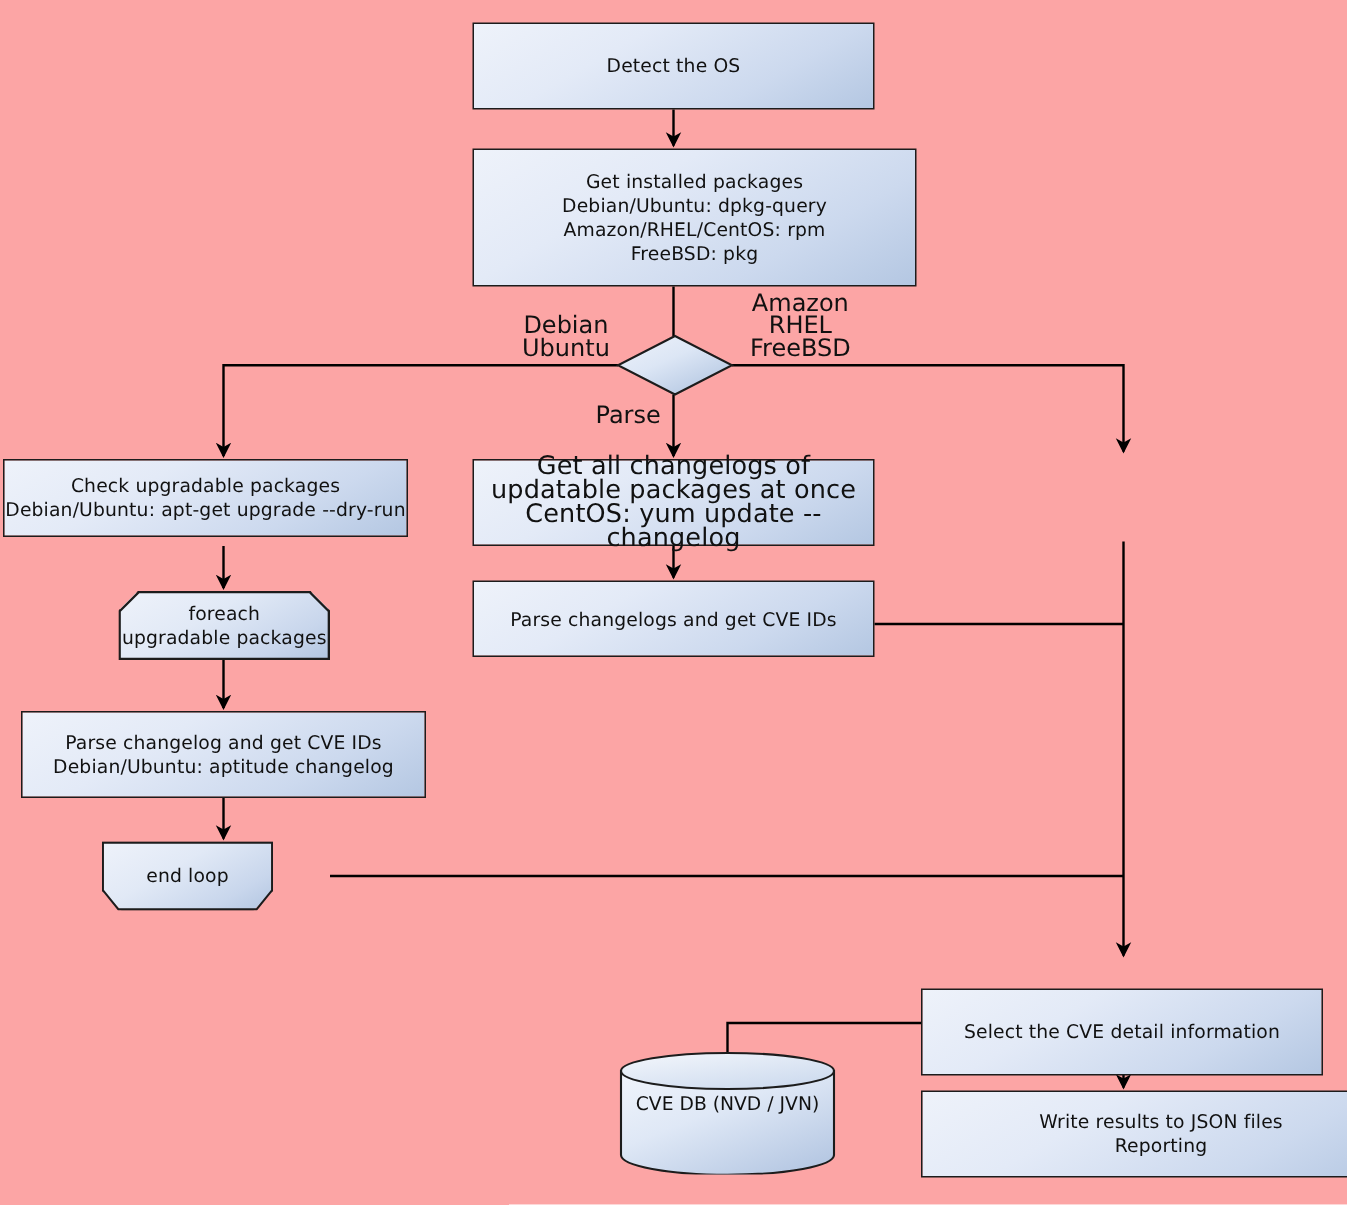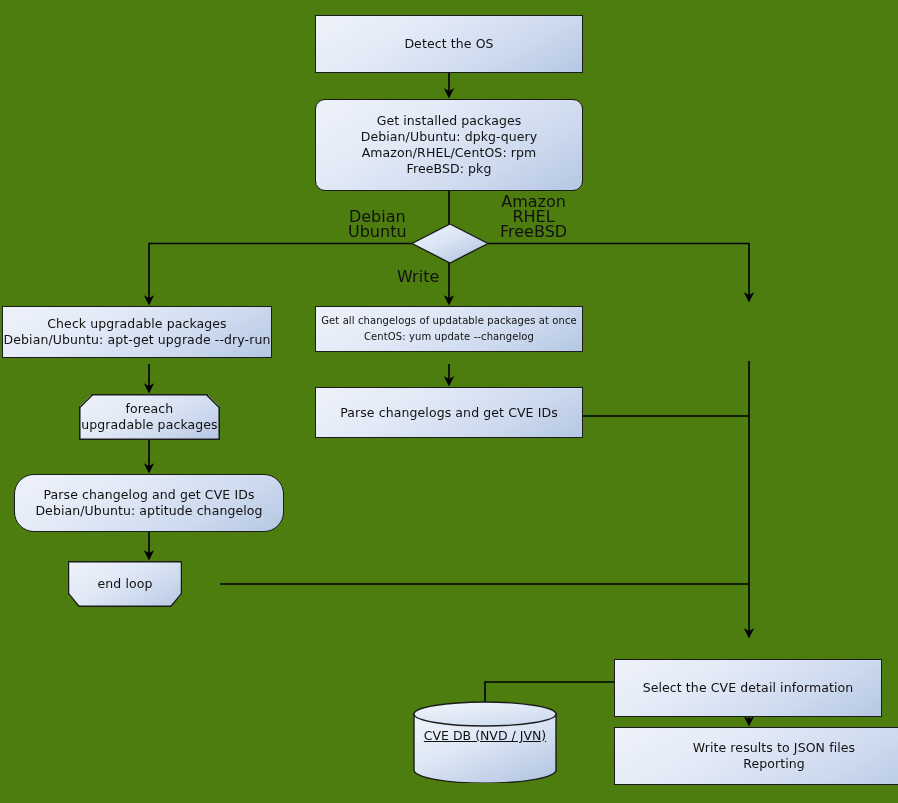--- a/index.html
+++ b/index.html
@@ -8,21 +8,21 @@
     background: #ffffff;
   }
   body {
     font-family: "DejaVu Sans", "Liberation Sans", sans-serif;
     -webkit-font-smoothing: antialiased;
   }
   #canvas {
     position: relative;
     width: 898px;
     height: 803px;
-    background: #4d7c0f;
+    background: #fca5a5;
     overflow: hidden;
   }
   #edges {
     position: absolute;
     left: 0;
     top: 0;
     width: 898px;
     height: 803px;
     pointer-events: none;
   }
@@ -134,21 +134,21 @@
       <path d="M 749 361 L 749 637" marker-end="url(#arrow)"></path>
 
       <path d="M 749 697 L 749 725" marker-end="url(#arrow)"></path>
 
       <path d="M 614 682 L 485 682 L 485 712"></path>
     </g>
   </svg>
 
   <div class="node box" style="left:315px; top:15px; width:268px; height:58px;">Detect the OS</div>
 
-  <div class="node box" style="left:315px; top:99px; width:268px; height:92px;border-radius:10px;">Get installed packages
+  <div class="node box" style="left:315px; top:99px; width:296px; height:92px;">Get installed packages
 Debian/Ubuntu: dpkg-query
 Amazon/RHEL/CentOS: rpm
 FreeBSD: pkg</div>
 
   <svg class="diamond" style="left:410px; top:222px; width:80px; height:43px;" viewBox="0 0 80 43" xmlns="http://www.w3.org/2000/svg">
     <defs>
       <linearGradient id="gdiamond" x1="0" y1="0" x2="0.85" y2="1">
         <stop offset="0%" stop-color="#eef2fa"></stop>
         <stop offset="45%" stop-color="#dce6f5"></stop>
         <stop offset="100%" stop-color="#b0c4e0"></stop>
@@ -161,31 +161,31 @@
 Debian/Ubuntu: apt-get upgrade --dry-run</div>
 
   <div class="loop-wrap" style="left:79px; top:394px; width:141px; height:46px;">
     <div class="node loop-start">foreach
 upgradable  packages</div>
     <svg class="loop-outline" viewBox="0 0 141 46" xmlns="http://www.w3.org/2000/svg" preserveAspectRatio="none">
       <path d="M 0.8 45.2 L 0.8 13.5 L 13.5 0.8 L 127.5 0.8 L 140.2 13.5 L 140.2 45.2 Z" fill="none" stroke="#1c1c1c" stroke-width="1.5"></path>
     </svg>
   </div>
 
-  <div class="node box" style="left:14px; top:474px; width:270px; height:58px;border-radius:20px;">Parse changelog and get  CVE IDs
+  <div class="node box" style="left:14px; top:474px; width:270px; height:58px;">Parse changelog and get  CVE IDs
 Debian/Ubuntu: aptitude changelog</div>
 
   <div class="loop-wrap" style="left:68px; top:561px; width:114px; height:46px;">
     <div class="node loop-end">end loop</div>
     <svg class="loop-outline" viewBox="0 0 141 46" xmlns="http://www.w3.org/2000/svg" preserveAspectRatio="none">
       <path d="M 0.8 0.8 L 140.2 0.8 L 140.2 32.5 L 127.5 45.2 L 13.5 45.2 L 0.8 32.5 Z" fill="none" stroke="#1c1c1c" stroke-width="1.5"></path>
     </svg>
   </div>
 
-  <div class="node box" style="left:315px; top:306px; width:268px; height:46px; font-size:10px;">Get all changelogs of updatable packages at once
+  <div class="node box" style="left:315px; top:306px; width:268px; height:58px; font-size:17px;">Get all changelogs of updatable packages at once
 CentOS: yum update --changelog</div>
 
   <div class="node box" style="left:315px; top:387px; width:268px; height:51px;">Parse changelogs and get CVE IDs</div>
 
 
   <div class="node box" style="left:614px; top:639px; width:268px; height:58px;margin-top:20px;">Select the CVE detail information</div>
 
   <div class="node box" style="left:614px; top:727px; width:320px; height:58px;">Write results to JSON files
 Reporting</div>
 
@@ -197,24 +197,24 @@
         <stop offset="100%" stop-color="#b6c8e3"></stop>
       </linearGradient>
       <linearGradient id="gdbtop" x1="0" y1="0" x2="0.8" y2="1">
         <stop offset="0%" stop-color="#f4f7fc"></stop>
         <stop offset="100%" stop-color="#ccdaee"></stop>
       </linearGradient>
     </defs>
     <path d="M 2 13 L 2 69 A 70 13 0 0 0 144 69 L 144 13 Z" fill="url(#gdb)" stroke="#1c1c1c" stroke-width="1.4"></path>
     <ellipse cx="73" cy="13" rx="71" ry="12" fill="url(#gdbtop)" stroke="#1c1c1c" stroke-width="1.4"></ellipse>
   </svg>
-  <div class="db-label" style="left:414px; top:728px; width:142px;text-decoration:underline;">CVE DB (NVD / JVN)</div>
+  <div class="db-label" style="left:414px; top:728px; width:142px;">CVE DB (NVD / JVN)</div>
 
   <div class="edge-label" style="left:348px; top:209px;">Debian
 Ubuntu</div>
 
   <div class="edge-label" style="left:500px; top:194px;">Amazon
 RHEL
 FreeBSD</div>
 
-  <div class="edge-label" style="left:397px; top:269px;">Write</div>
+  <div class="edge-label" style="left:397px; top:269px;">Parse</div>
 
 </div>
 
 </body></html>

